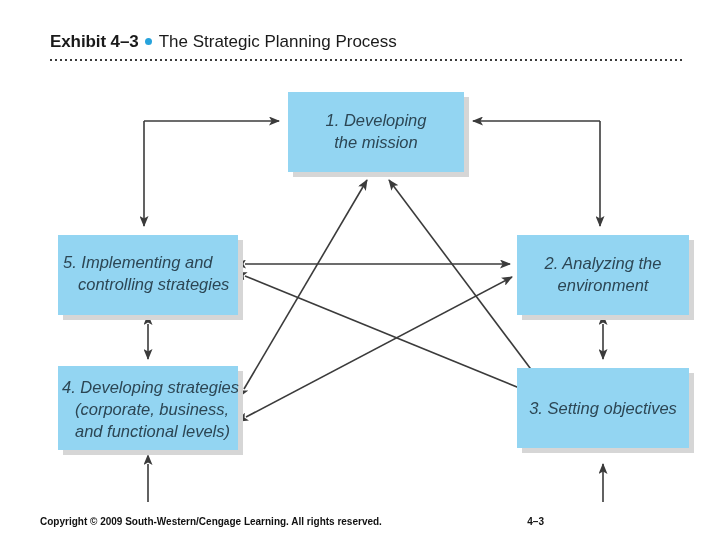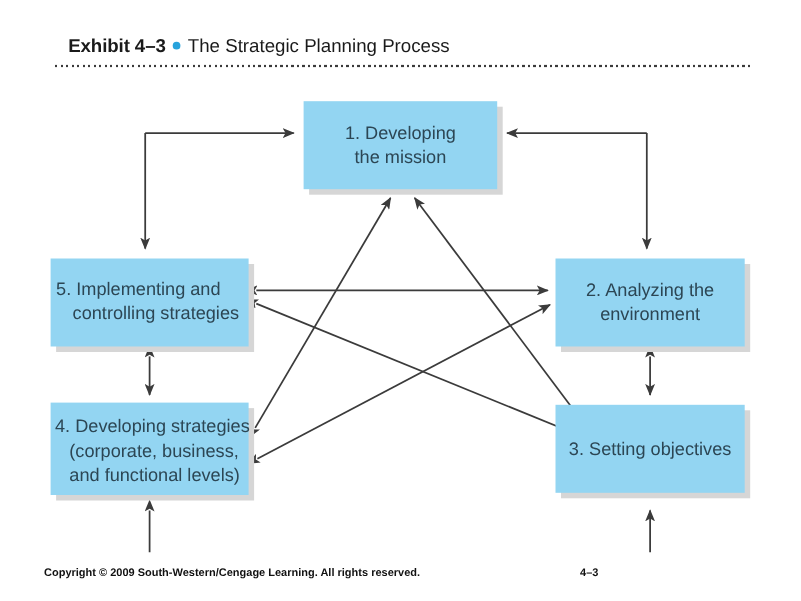--- a/index.html
+++ b/index.html
@@ -27,21 +27,20 @@
     left: 50px;
     top: 30px;
     width: 640px;
     height: 38px;
   }
   .header-line {
     font-size: 17px;
     color: #1a1a1a;
     white-space: nowrap;
     line-height: 24px;
-    margin-left: 12px;
   }
   .exhibit-label {
     font-weight: bold;
     letter-spacing: -0.1px;
   }
   .title-bullet {
     display: inline-block;
     width: 7px;
     height: 7px;
     border-radius: 50%;
@@ -60,24 +59,25 @@
     height: 2px;
     background-image:
       repeating-linear-gradient(to right,
         #3a3a3a 0px, #3a3a3a 2px,
         rgba(255,255,255,0) 2px, rgba(255,255,255,0) 5px);
   }
 
   
   #diagram {
     position: absolute;
-    left: 0;
+    left: 12px;
     top: 74px;
     width: 666px;
     height: 428px;
+    font-style: italic;
   }
   #diagram svg { display: block; }
 
   .boxtext {
     font-family: "Liberation Sans", sans-serif;
     font-size: 16.5px;
     fill: #2C4654;
   }
 
   

